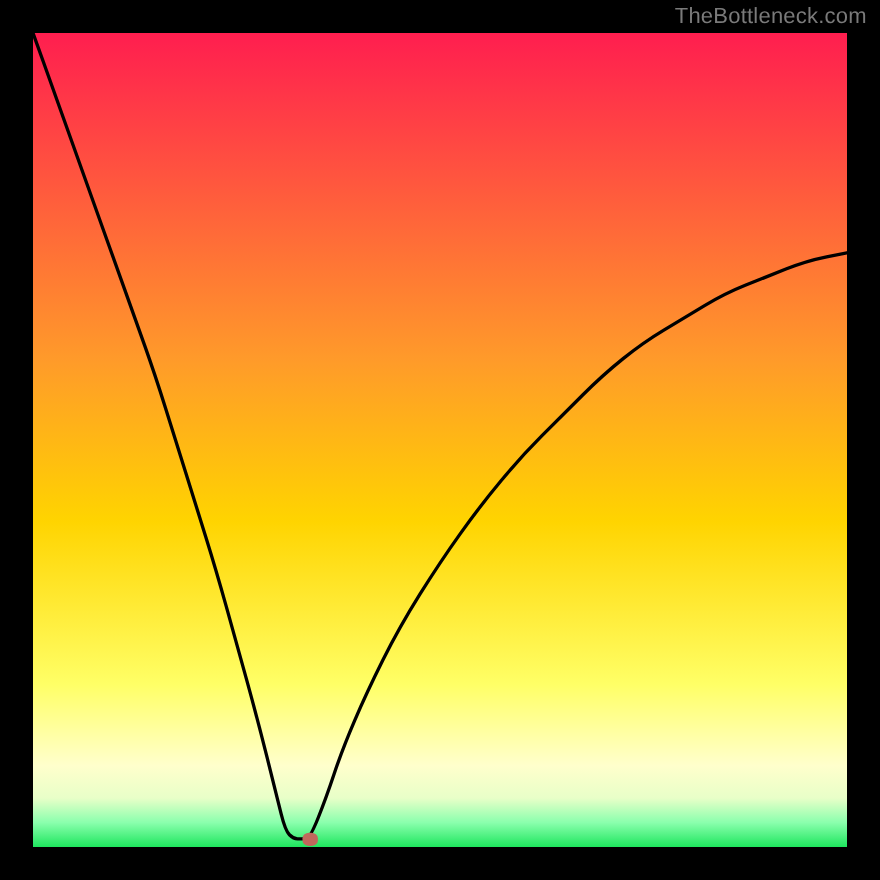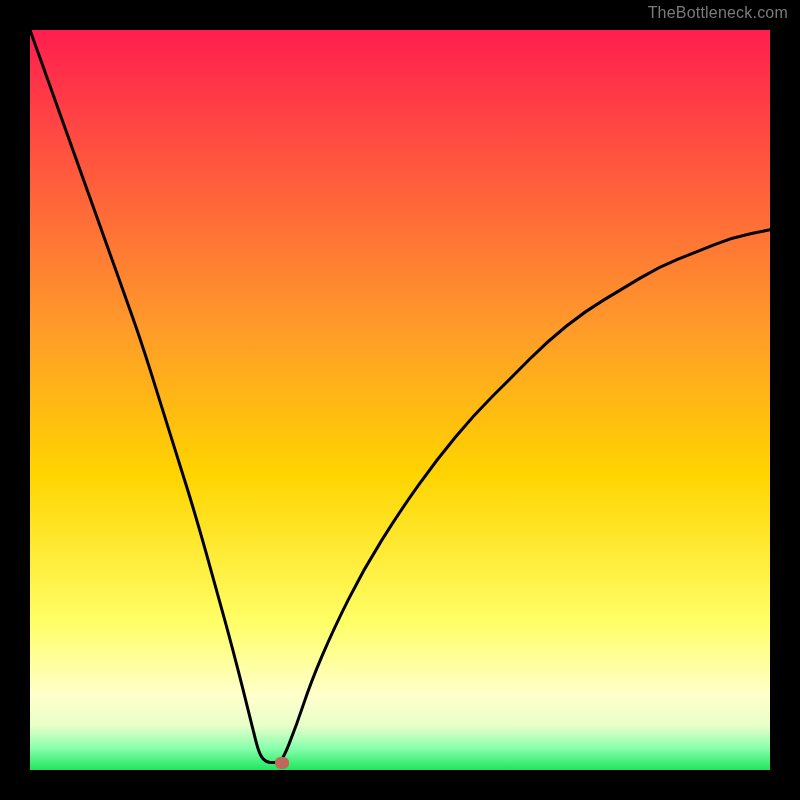--- a/index.html
+++ b/index.html
@@ -15,21 +15,21 @@
     position: relative;
     width: 800px;
     height: 800px;
     box-sizing: border-box;
   }
   .watermark {
     position: absolute;
     top: 4px;
     right: 12px;
     color: #7a7a7a;
-    font-size: 16px;
+    font-size: 20px;
     font-weight: 500;
     letter-spacing: 0.2px;
     z-index: 60;
   }
   .black-border {
     position: absolute;
     background: #000;
     z-index: 40;
   }
   .border-top    { left: 0; top: 0;    width: 800px; height: 30px; }

